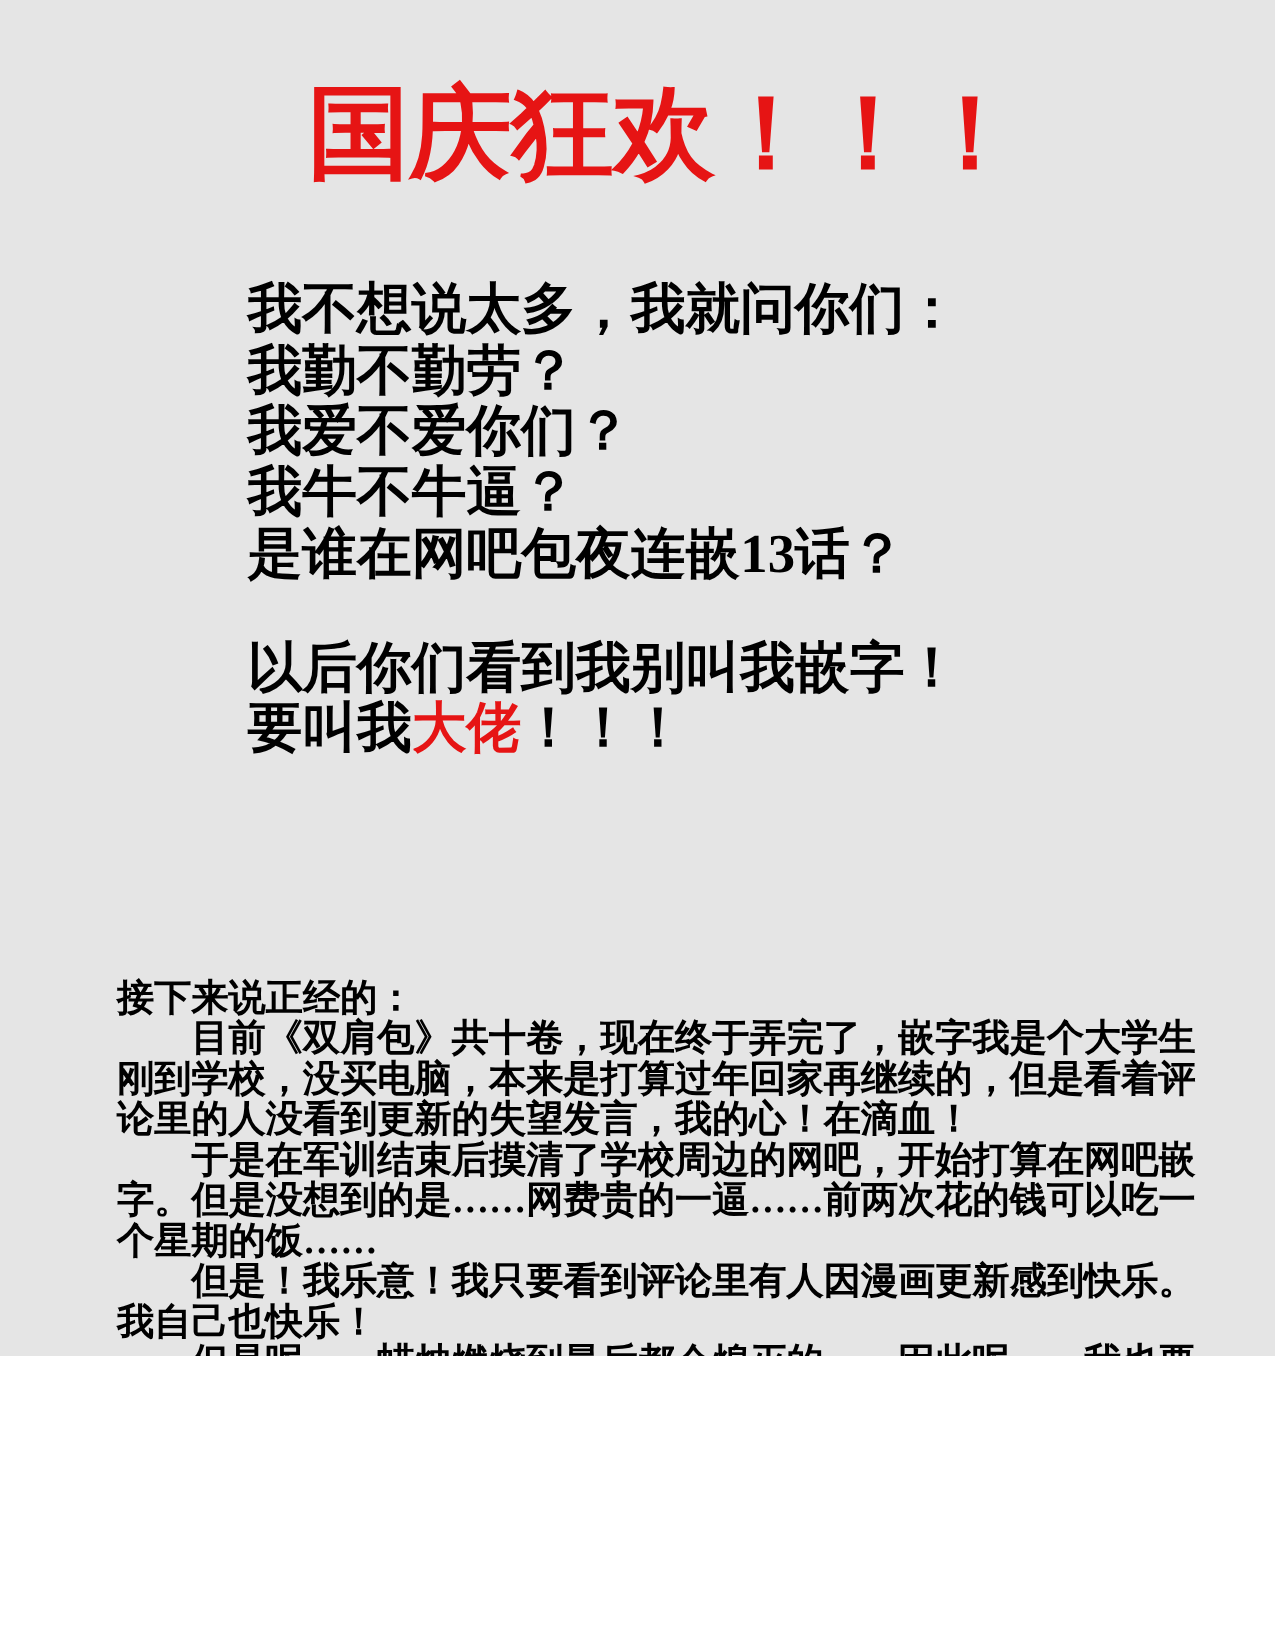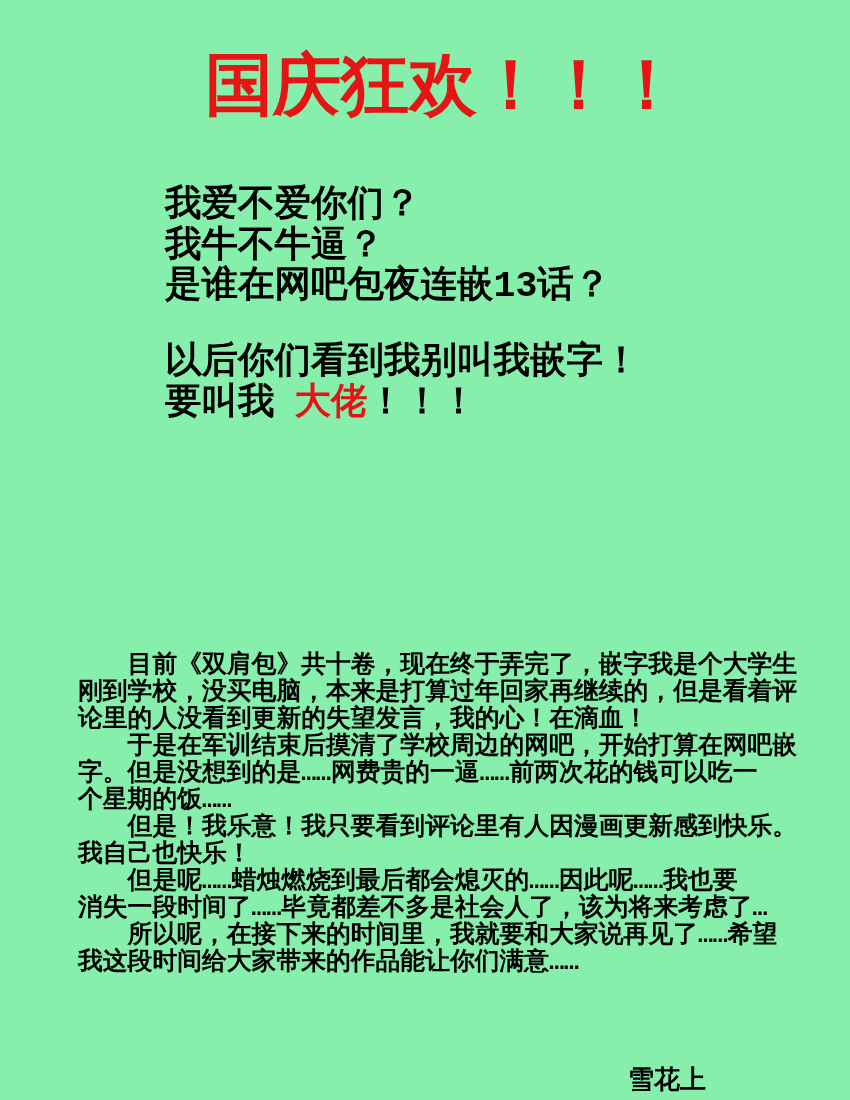--- a/index.html
+++ b/index.html
@@ -3,24 +3,24 @@
 <meta charset="utf-8">
 <style>
   html, body {
     margin: 0;
     padding: 0;
     background: #ffffff;
   }
   .page {
     position: relative;
     width: 850px;
-    height: 1100px;
-    background: #86efac;
+    height: 904px;
+    background: #e5e5e5;
     overflow: hidden;
-    font-family: Liberation Mono, monospace;
+    font-family: Liberation Serif, serif;
     font-weight: 700;
     color: #000000;
   }
   .title {
     position: absolute;
     left: 205px;
     top: 47px;
     font-size: 68px;
     line-height: 1.25;
     color: #e61414;
@@ -33,21 +33,20 @@
     top: 186px;
     font-size: 36.5px;
     line-height: 40.7px;
     white-space: nowrap;
   }
   .announcement .spacer {
     height: 35px;
   }
   .red {
     color: #e61414;
-    margin-left: 20px;
   }
   .serious-note {
     position: absolute;
     left: 78px;
     top: 652px;
     width: 740px;
     font-size: 24.8px;
     line-height: 27px;
   }
   .serious-note .note-body {
@@ -65,29 +64,32 @@
   }
 </style>
 </head>
 <body>
 
 <div class="page">
 
   <div class="title">国庆狂欢！！！</div>
 
   <div class="announcement">
+    <div>我不想说太多，我就问你们：</div>
+    <div>我勤不勤劳？</div>
     <div>我爱不爱你们？</div>
     <div>我牛不牛逼？</div>
     <div>是谁在网吧包夜连嵌13话？</div>
     <div class="spacer"></div>
     <div>以后你们看到我别叫我嵌字！</div>
     <div><span>要叫我</span><span class="red">大佬</span><span>！！！</span></div>
   </div>
 
   <div class="serious-note">
+    <div>接下来说正经的：</div>
     <div class="note-body">　　目前《双肩包》共十卷，现在终于弄完了，嵌字我是个大学生
 刚到学校，没买电脑，本来是打算过年回家再继续的，但是看着评
 论里的人没看到更新的失望发言，我的心！在滴血！
 　　于是在军训结束后摸清了学校周边的网吧，开始打算在网吧嵌
 字。但是没想到的是……网费贵的一逼……前两次花的钱可以吃一
 个星期的饭……
 　　但是！我乐意！我只要看到评论里有人因漫画更新感到快乐。
 我自己也快乐！
 　　但是呢……蜡烛燃烧到最后都会熄灭的……因此呢……我也要
 消失一段时间了……毕竟都差不多是社会人了，该为将来考虑了…

